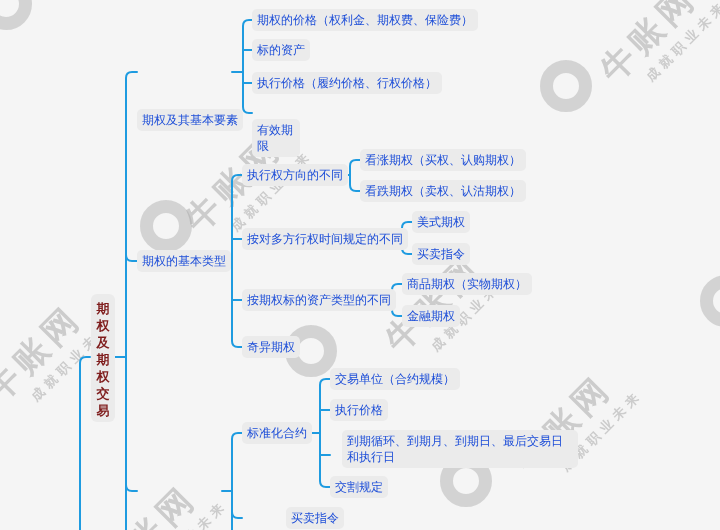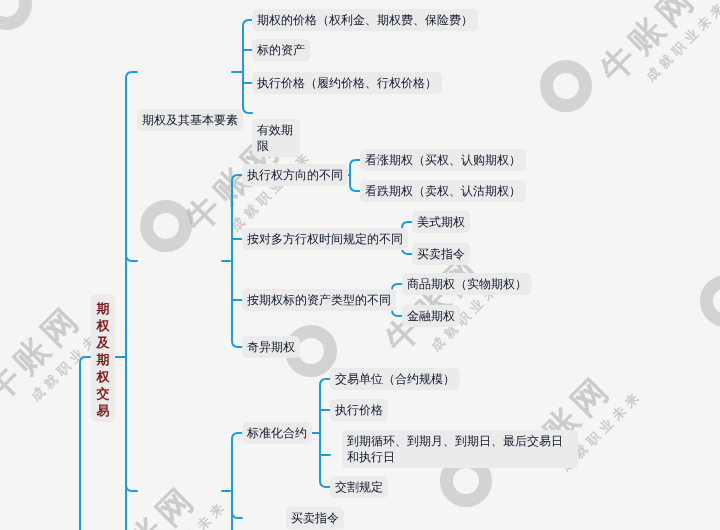--- a/index.html
+++ b/index.html
@@ -4,21 +4,21 @@
 <style>
   html, body { margin:0; padding:0; }
   body {
     width:720px; height:530px; overflow:hidden; position:relative;
     background:#f5f5f5;
     font-family:"DejaVu Sans","Liberation Sans",sans-serif;
   }
   #canvas { position:absolute; left:0; top:0; width:720px; height:530px; }
   .node {
     position:absolute; background:#ebebeb; border-radius:5px;
-    color:#0f172a; font-size:12px; line-height:16px; padding:3px 5px;
+    color:#1d4ed8; font-size:12px; line-height:16px; padding:3px 5px;
     white-space:nowrap; box-sizing:border-box;
   }
   .node.wrap { white-space:normal; }
   .root {
     position:absolute; background:#ebebeb; border-radius:6px;
     color:#7f1d1d; font-weight:bold; font-size:13px; line-height:17px;
     width:24px; text-align:center; padding:6px 0; box-sizing:border-box;
     word-break:break-all;
   }
   svg.lines { position:absolute; left:0; top:0; }
@@ -111,20 +111,21 @@
       <path d="M308 433 H320"></path>
       <path d="M330 379 H326 Q320 379 320 385 V481 Q320 487 326 487 H330"></path>
       <path d="M320 410 H330"></path>
       <path d="M320 455 H330"></path>
     </g>
   </svg>
 
   <div class="root" style="left:91px;top:294px;height:128px;">期权及期权交易</div>
 
   <div class="node" style="left:137px;top:61px;margin-top:48px;">期权及其基本要素</div>
+  <div class="node" style="left:137px;top:250px;">期权的基本类型</div>
 
   <div class="node" style="left:252px;top:9px;">期权的价格（权利金、期权费、保险费）</div>
   <div class="node" style="left:252px;top:39px;">标的资产</div>
   <div class="node" style="left:252px;top:72px;">执行价格（履约价格、行权价格）</div>
   <div class="node wrap" style="left:252px;top:103px;width:48px;margin-top:16px;">有效期限</div>
 
   <div class="node" style="left:242px;top:164px;">执行权方向的不同</div>
   <div class="node" style="left:360px;top:149px;">看涨期权（买权、认购期权）</div>
   <div class="node" style="left:360px;top:180px;">看跌期权（卖权、认沽期权）</div>
 

